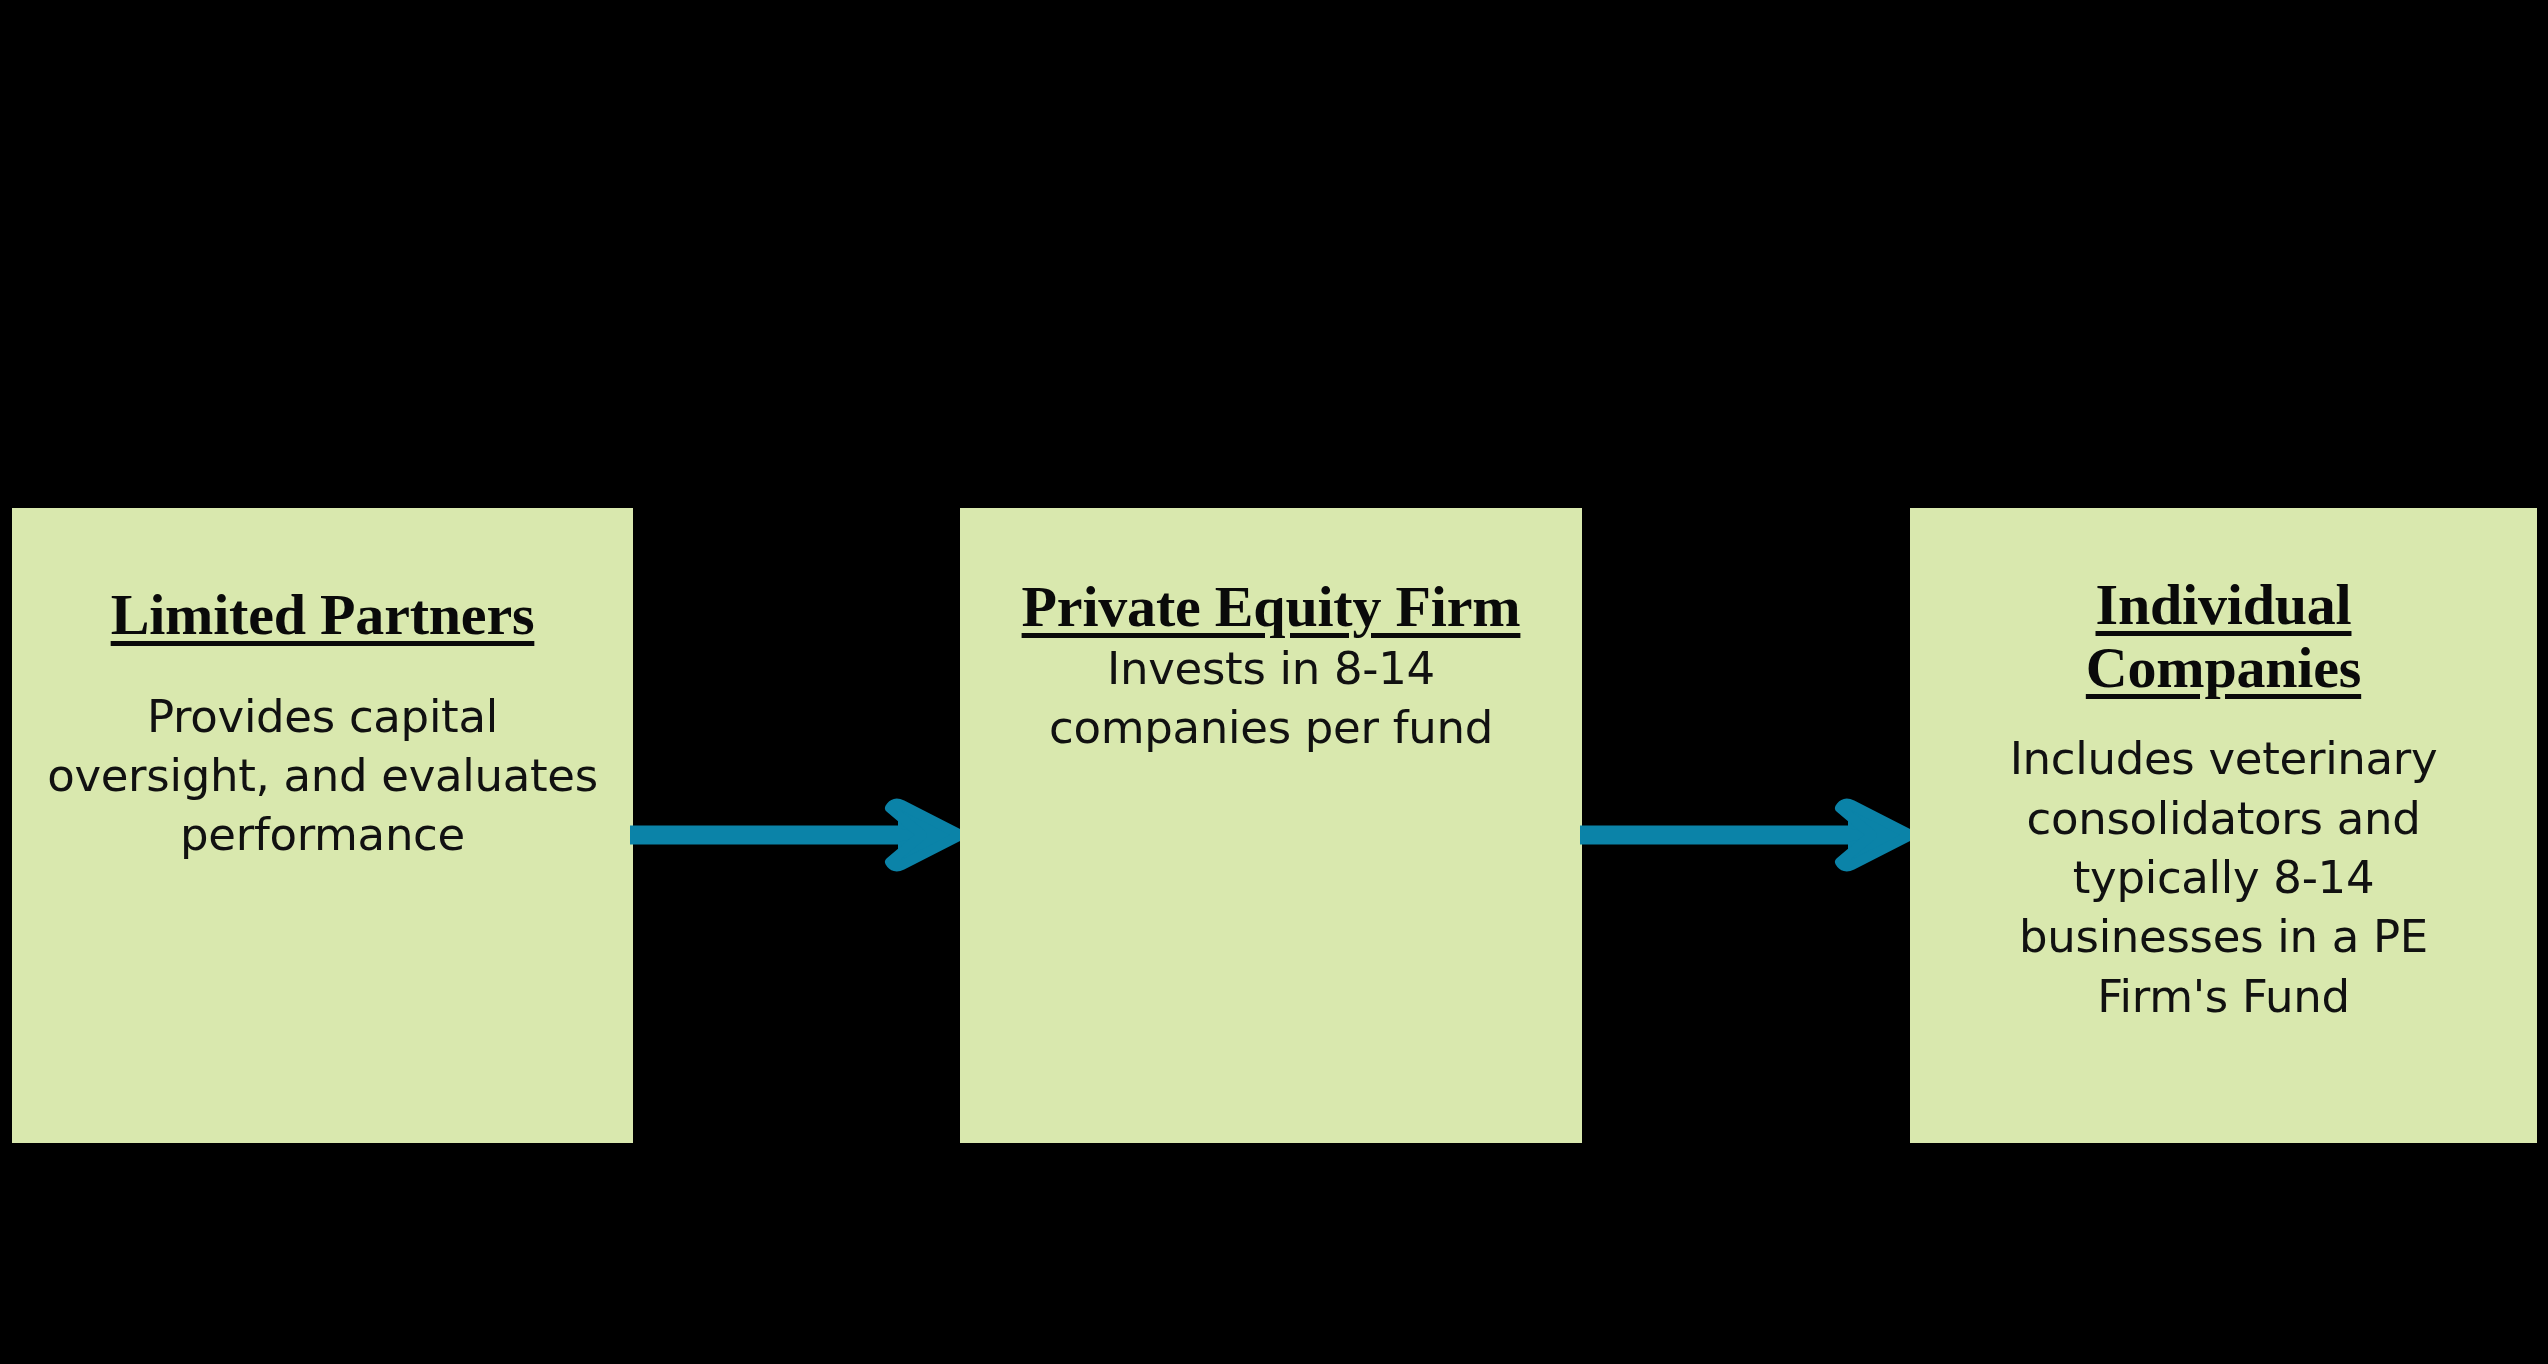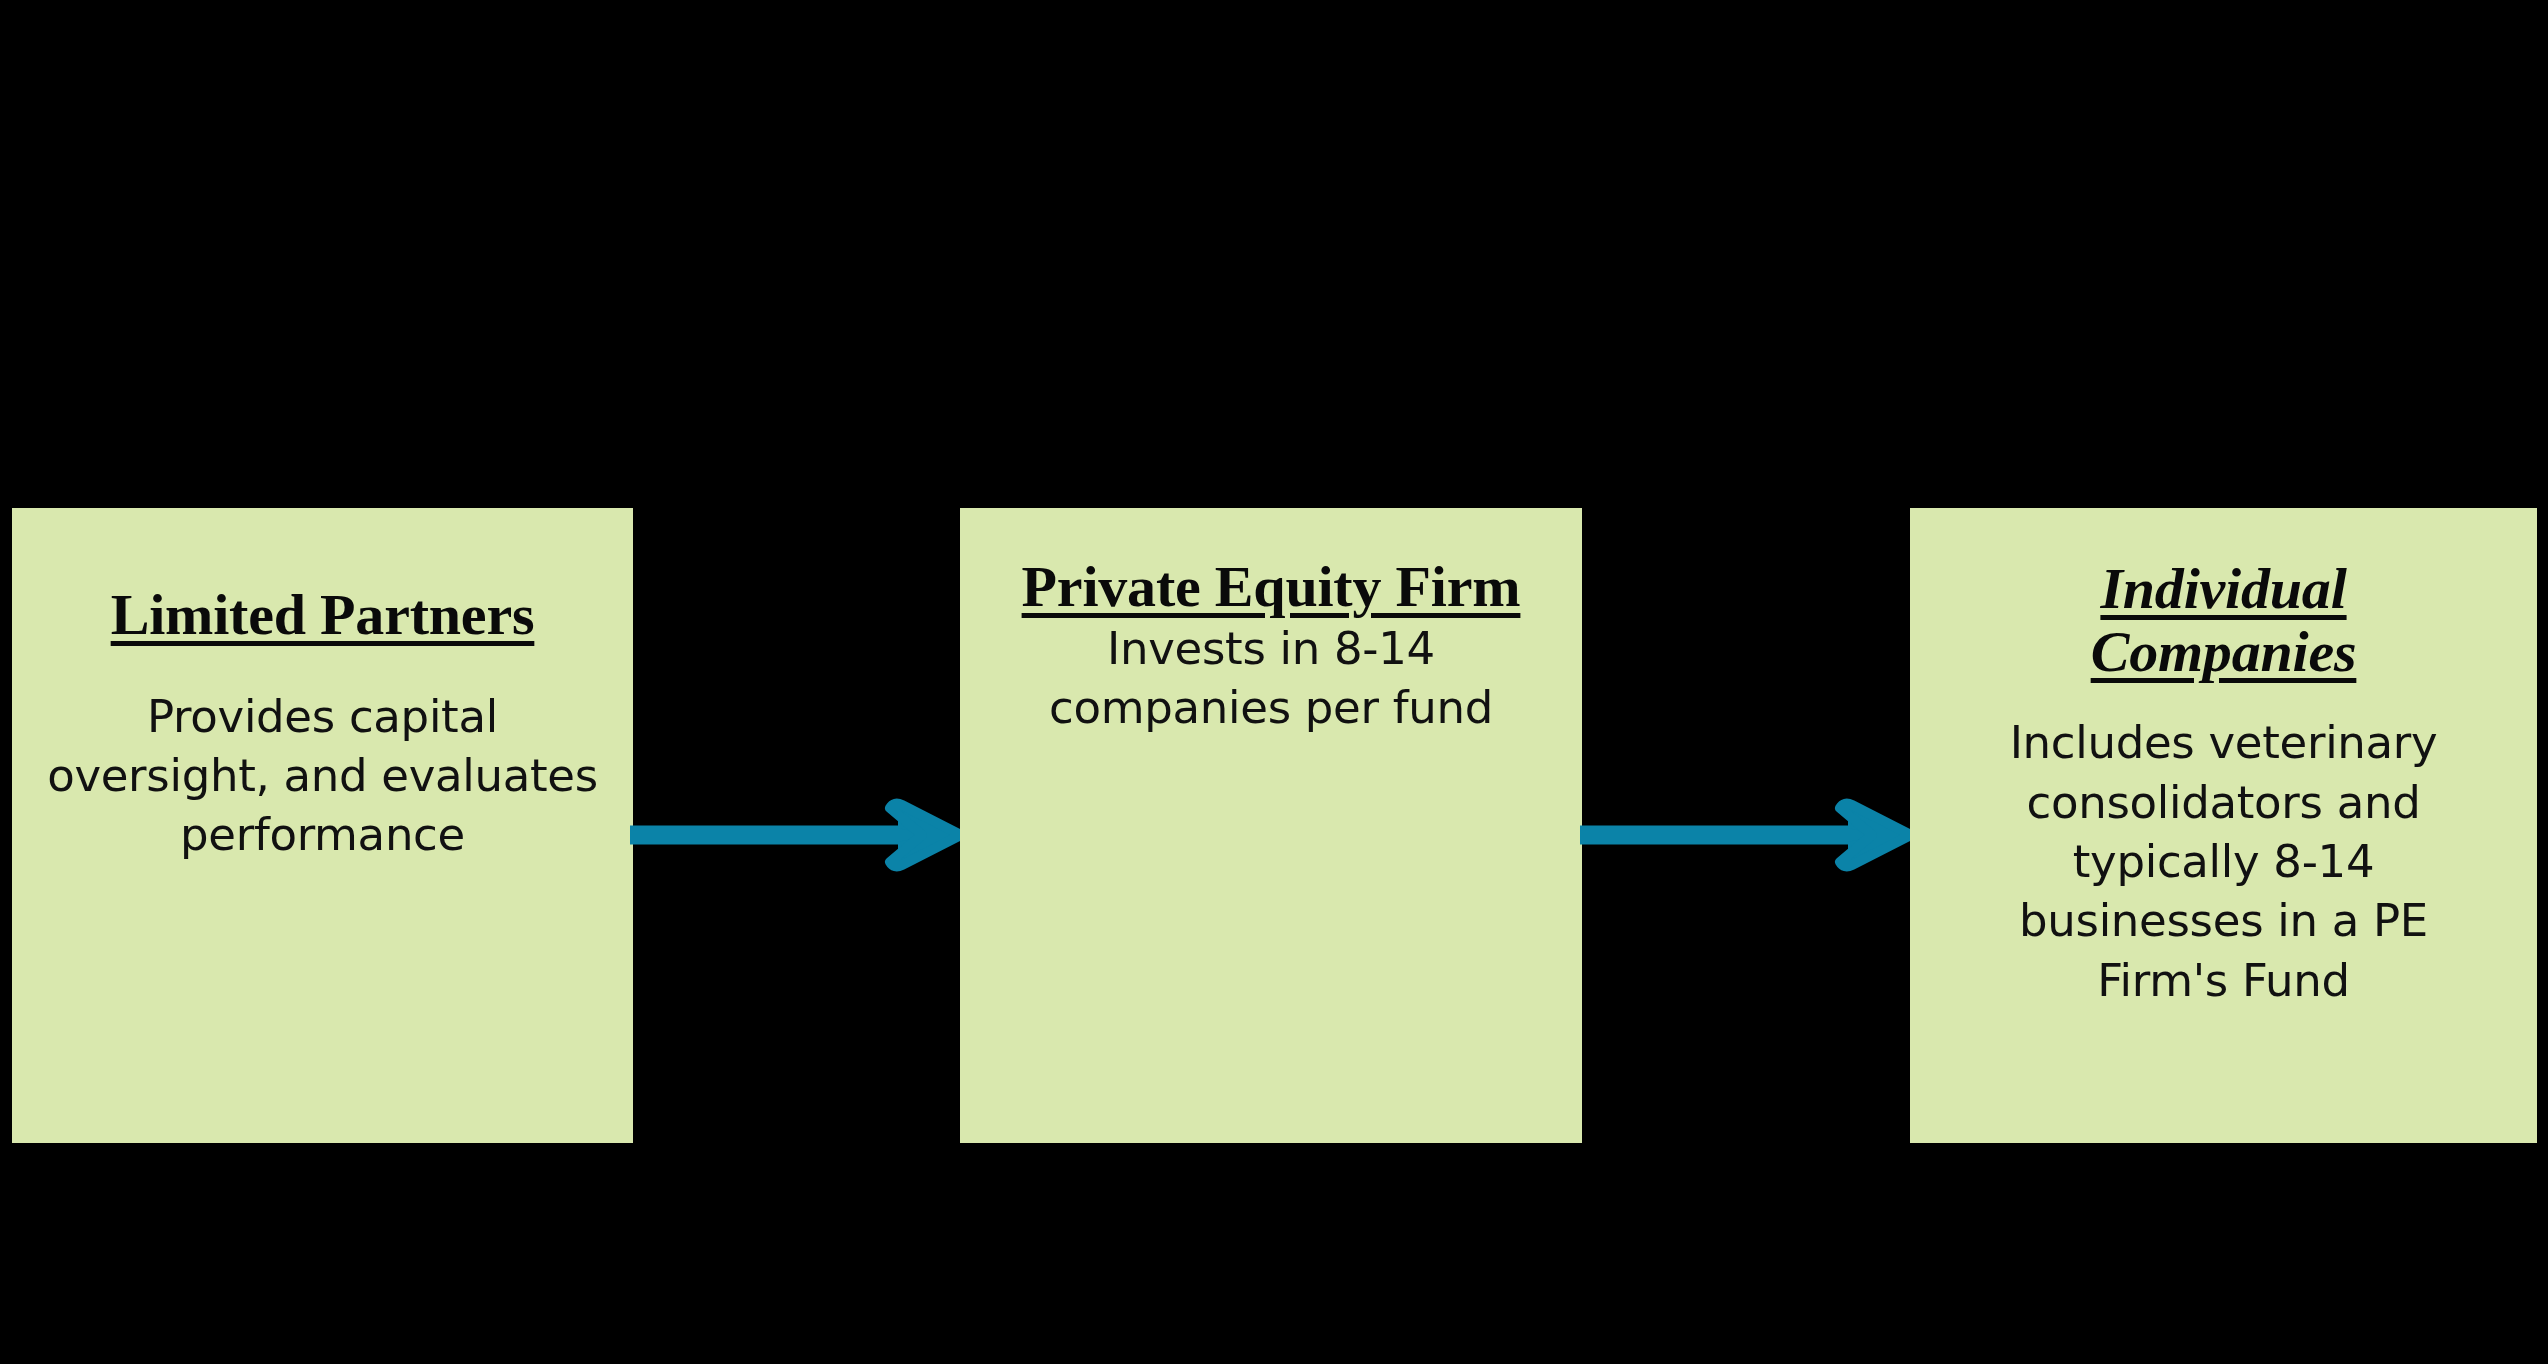--- a/index.html
+++ b/index.html
@@ -62,30 +62,30 @@
   }
   #box-limited-partners .node-title { margin-top: 48px; }
   #box-limited-partners .node-desc  { margin-top: 40px; text-align: center; }
 
   #box-private-equity-firm {
     left: 960px;
     top: 508px;
     width: 622px;
     height: 635px;
   }
-  #box-private-equity-firm .node-title { margin-top: 20px; max-width: 500px; font-family: Liberation Serif, serif; }
+  #box-private-equity-firm .node-title { margin-top: 40px; max-width: 500px; font-family: Liberation Serif, serif; }
   #box-private-equity-firm .node-desc  { max-width: 460px; }
 
   #box-individual-companies {
     left: 1910px;
     top: 508px;
     width: 627px;
     height: 635px;
   }
-  #box-individual-companies .node-title { margin-top: 22px; max-width: 420px; font-style: italic; }
+  #box-individual-companies .node-title { margin-top: 38px; max-width: 420px; }
   #box-individual-companies .node-desc  { margin-top: 30px; max-width: 540px; }
 
   
   .flow-arrow {
     position: absolute;
     top: 795px;
     height: 80px;
   }
   #arrow-lp-to-pe {
     left: 630px;

